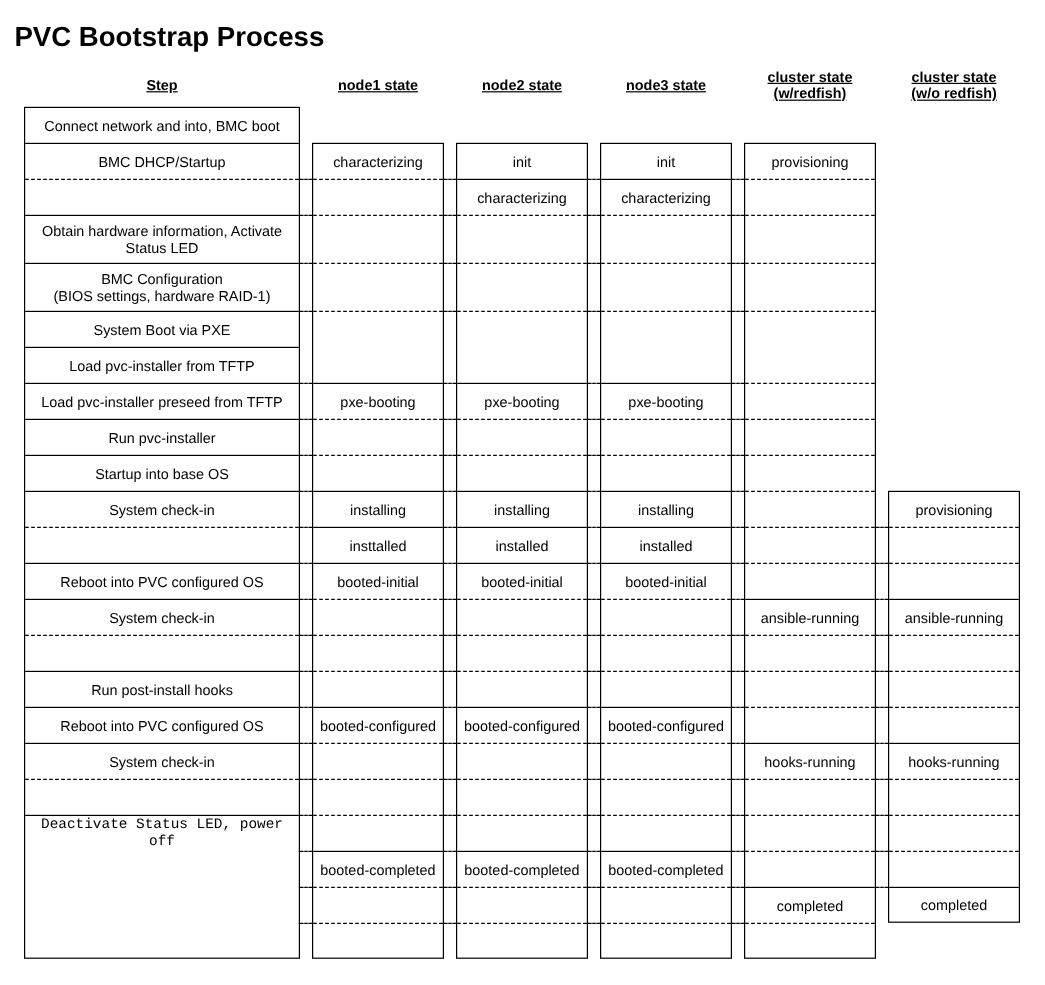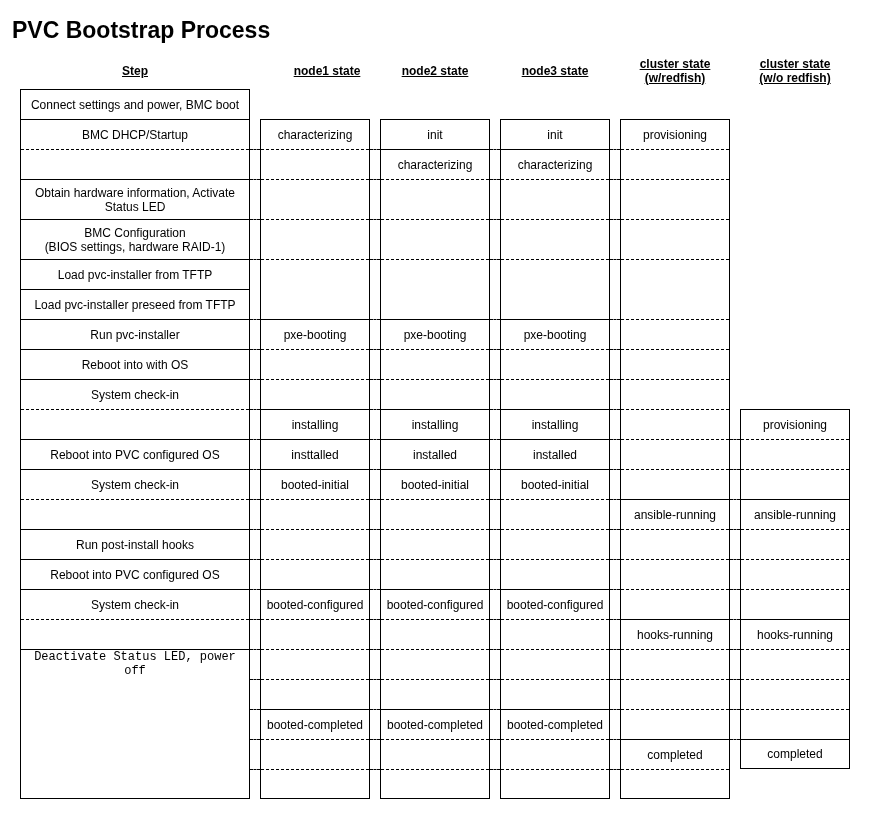--- a/index.html
+++ b/index.html
@@ -59,43 +59,44 @@
   }
 </style>
 </head>
 <body>
 
 <div id="canvas">
   <div class="title">PVC Bootstrap Process</div>
   <div id="table-root">
       <div class="col-header" style="left: 20px; width: 230px; top: 71px;">Step</div>
       <div class="col-box" style="left: 20px; width: 230px; top: 89px; height: 710px;">
-        <div class="cell" style="height: 29px;">Connect settings and power, BMC boot</div>
+        <div class="cell" style="height: 29px;">Connect network and into, BMC boot</div>
         <div class="cell" style="height: 30px; border-top: 1px solid rgb(0, 0, 0);">BMC DHCP/Startup</div>
         <div class="cell" style="height: 30px; border-top: 1px dashed rgb(0, 0, 0);"></div>
         <div class="cell" style="height: 40px; border-top: 1px solid rgb(0, 0, 0);">Obtain hardware information, Activate
 Status LED</div>
         <div class="cell" style="height: 40px; border-top: 1px solid rgb(0, 0, 0);">BMC Configuration
 (BIOS settings, hardware RAID-1)</div>
+        <div class="cell" style="height: 30px; border-top: 1px solid rgb(0, 0, 0);">System Boot via PXE</div>
         <div class="cell" style="height: 30px; border-top: 1px solid rgb(0, 0, 0);">Load pvc-installer from TFTP</div>
         <div class="cell" style="height: 30px; border-top: 1px solid rgb(0, 0, 0);">Load pvc-installer preseed from TFTP</div>
         <div class="cell" style="height: 30px; border-top: 1px solid rgb(0, 0, 0);">Run pvc-installer</div>
-        <div class="cell" style="height: 30px; border-top: 1px solid rgb(0, 0, 0);">Reboot into with OS</div>
+        <div class="cell" style="height: 30px; border-top: 1px solid rgb(0, 0, 0);">Startup into base OS</div>
         <div class="cell" style="height: 30px; border-top: 1px solid rgb(0, 0, 0);">System check-in</div>
         <div class="cell" style="height: 30px; border-top: 1px dashed rgb(0, 0, 0);"></div>
         <div class="cell" style="height: 30px; border-top: 1px solid rgb(0, 0, 0);">Reboot into PVC configured OS</div>
         <div class="cell" style="height: 30px; border-top: 1px solid rgb(0, 0, 0);">System check-in</div>
         <div class="cell" style="height: 30px; border-top: 1px dashed rgb(0, 0, 0);"></div>
         <div class="cell" style="height: 30px; border-top: 1px solid rgb(0, 0, 0);">Run post-install hooks</div>
         <div class="cell" style="height: 30px; border-top: 1px solid rgb(0, 0, 0);">Reboot into PVC configured OS</div>
         <div class="cell" style="height: 30px; border-top: 1px solid rgb(0, 0, 0);">System check-in</div>
         <div class="cell" style="height: 30px; border-top: 1px dashed rgb(0, 0, 0);"></div>
         <div class="cell" style="height: 29px; border-top: 1px solid rgb(0, 0, 0); font-family: Liberation Mono, monospace;">Deactivate Status LED, power off</div>
       </div>
-      <div class="col-header" style="left: 272px; width: 110px; top: 71px; text-align: center;">node1 state</div>
+      <div class="col-header" style="left: 260px; width: 110px; top: 71px; text-align: center;">node1 state</div>
       <div class="col-box" style="left: 260px; width: 110px; top: 119px; height: 680px;">
         <div class="cell" style="height: 29px;">characterizing</div>
         <div class="cell" style="height: 30px; border-top: 1px dashed rgb(0, 0, 0);"></div>
         <div class="cell" style="height: 40px; border-top: 1px dashed rgb(0, 0, 0);"></div>
         <div class="cell" style="height: 40px; border-top: 1px dashed rgb(0, 0, 0);"></div>
         <div class="cell" style="height: 60px; border-top: 1px dashed rgb(0, 0, 0);"></div>
         <div class="cell" style="height: 30px; border-top: 1px solid rgb(0, 0, 0);">pxe-booting</div>
         <div class="cell" style="height: 30px; border-top: 1px dashed rgb(0, 0, 0);"></div>
         <div class="cell" style="height: 30px; border-top: 1px dashed rgb(0, 0, 0);"></div>
         <div class="cell" style="height: 30px; border-top: 1px solid rgb(0, 0, 0);">installing</div>

